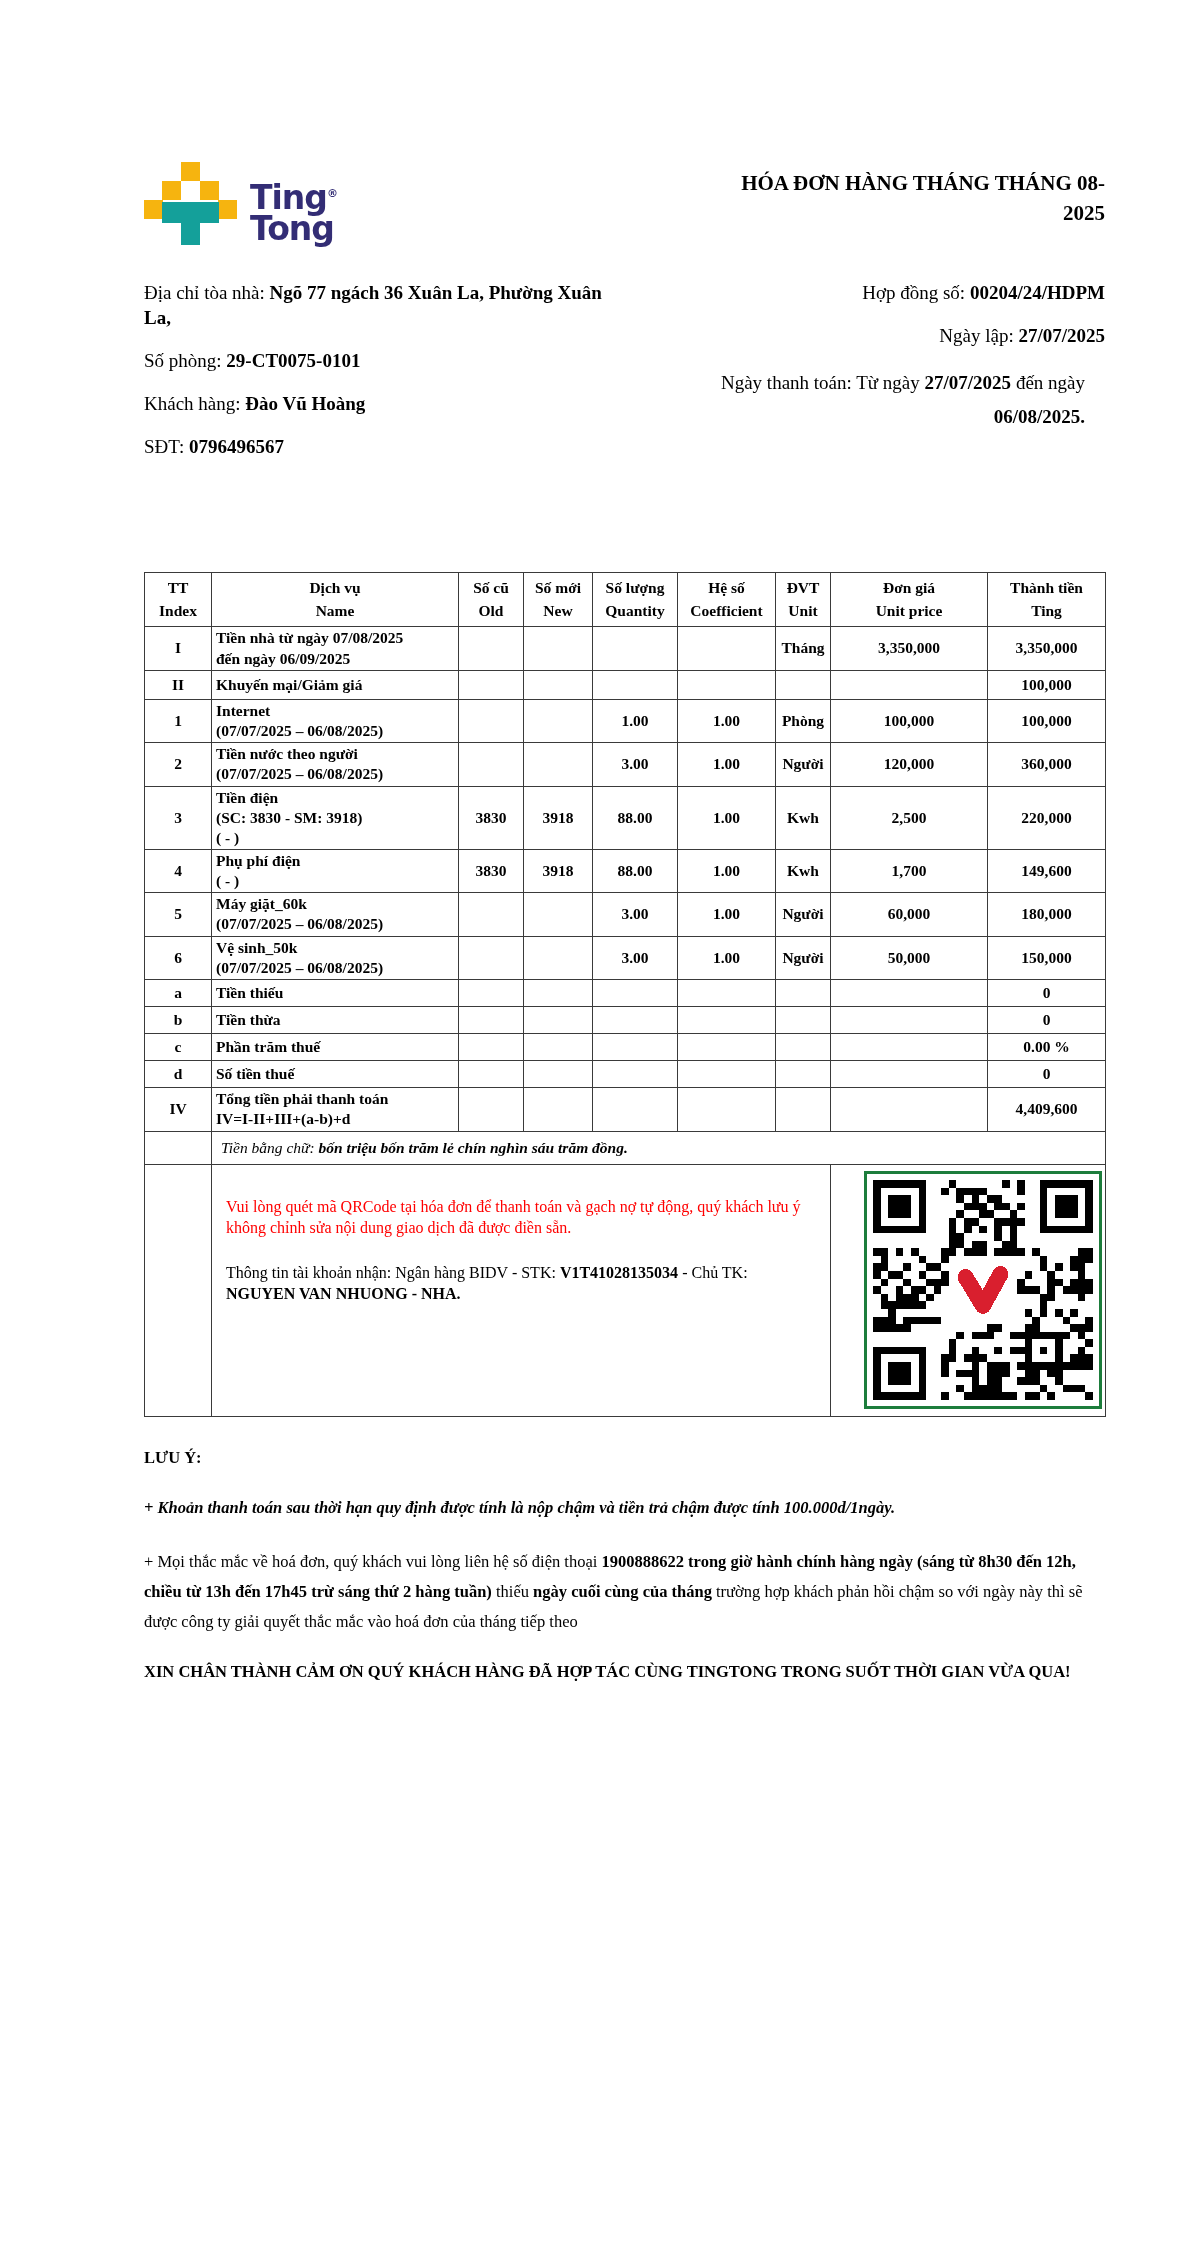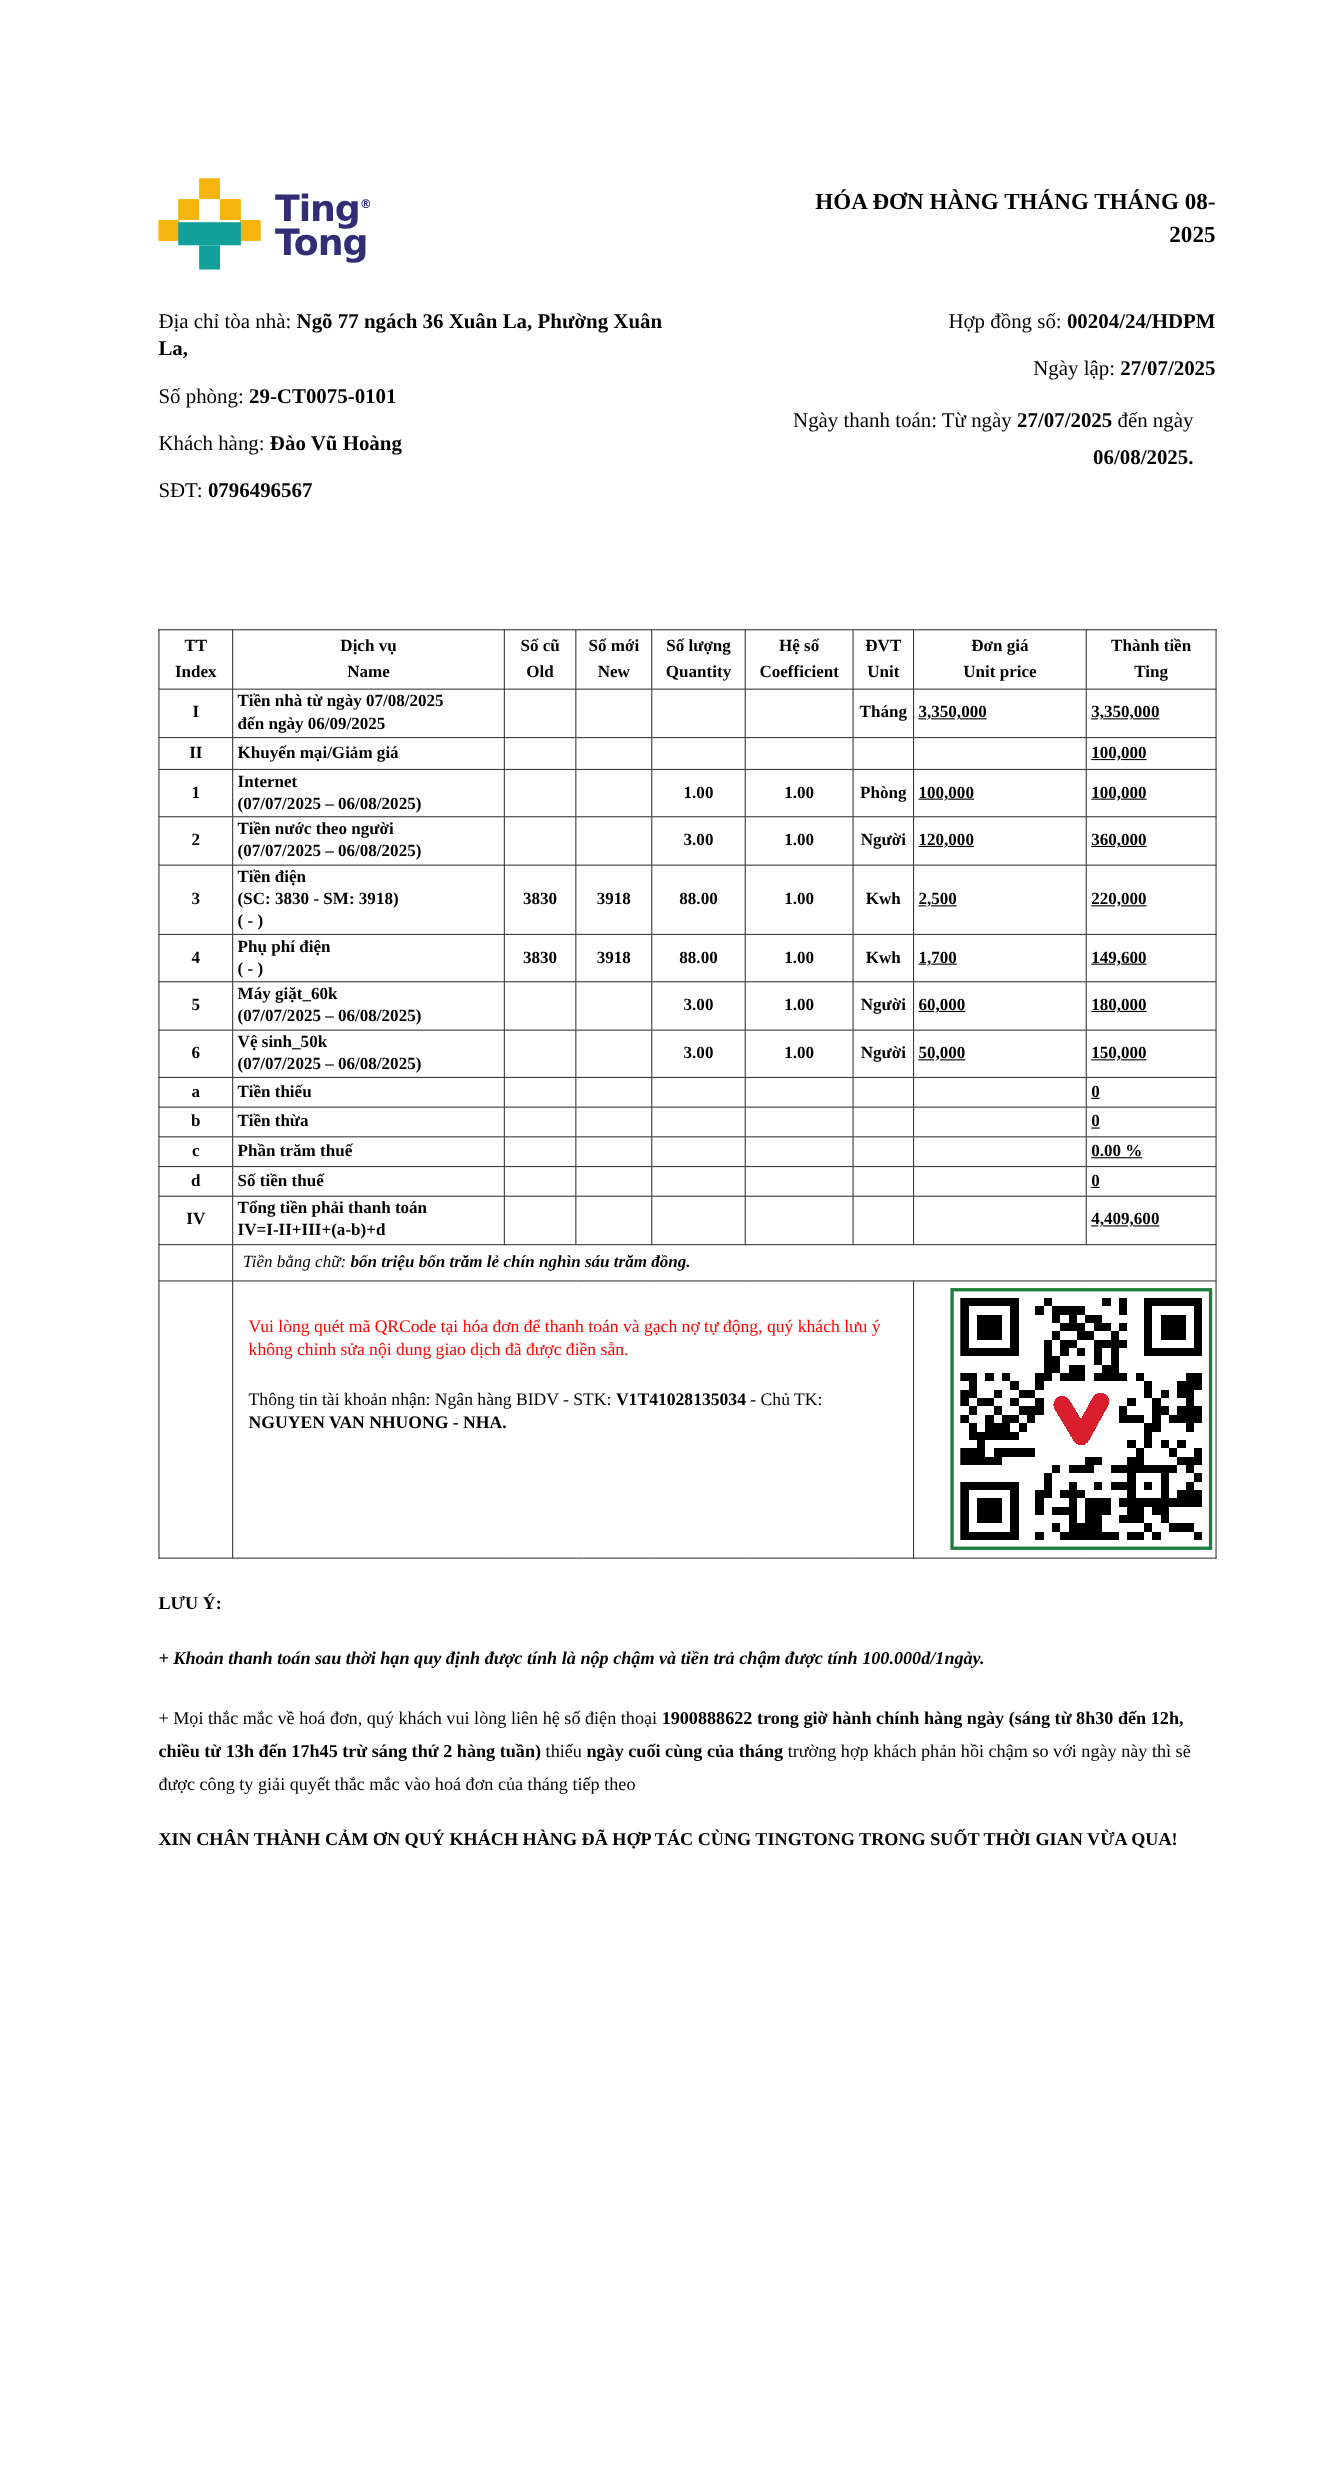--- a/index.html
+++ b/index.html
@@ -1,21 +1,21 @@
 <!DOCTYPE html>
 <html><head>
 <meta charset="utf-8">
 <style>
   html,body{margin:0;padding:0;background:#888;}
   .sheet{
     position:relative;width:1200px;height:2259px;background:#ffffff;
     font-family:"Liberation Serif", serif;color:#000;overflow:hidden;
   }
   
-  .logo{position:absolute;left:144px;top:160px;display:flex;align-items:flex-start;}
+  .logo{position:absolute;left:144px;top:160px;display:flex;align-items:center;}
   .logo-mark{position:relative;width:92px;height:92px;}
   .logo-mark .sq{position:absolute;width:19px;height:19px;}
   .sq.y{background:#f6b40f;}
   .sq.p1{left:37px;top:2px;}
   .sq.p2{left:18px;top:21px;}
   .sq.p3{left:56px;top:21px;}
   .sq.p4{left:0px;top:40px;}
   .sq.p5{left:74px;top:40px;}
   .bar-t{position:absolute;left:18px;top:42px;width:57px;height:21px;background:#14a09a;}
   .sq.p6{left:37px;top:63px;background:#14a09a;width:19px;height:22px;}
@@ -42,21 +42,21 @@
     font-size:15.5px;table-layout:fixed;
   }
   table.invoice th, table.invoice td{
     border:1.5px solid #3a3a3a;font-weight:bold;vertical-align:middle;
     padding:1px 4px;line-height:1.3;overflow:hidden;
   }
   table.invoice thead th{text-align:center;line-height:1.45;}
   td.c-tt{text-align:center;}
   td.c-name{text-align:left;padding-left:9px;}
   td.c-num{text-align:center;}
-  td.c-money{text-align:left;padding-right:11px;text-decoration:underline;}
+  td.c-money{text-align:center;padding-right:11px;}
   tr.row-words td{height:30px;}
   .words-cell{text-align:left;padding-left:9px !important;font-style:italic;}
   .words-cell .lbl{font-weight:normal;}
   
   .qr-text-cell{
     font-weight:normal !important;vertical-align:top !important;
     padding:32px 20px 0 14px !important;font-size:16px;line-height:1.55;text-align:left;
   }
   .qr-text-cell .red{color:#ff0000;margin:0 0 25px 0;}
   .qr-text-cell .acct{margin:0;}

